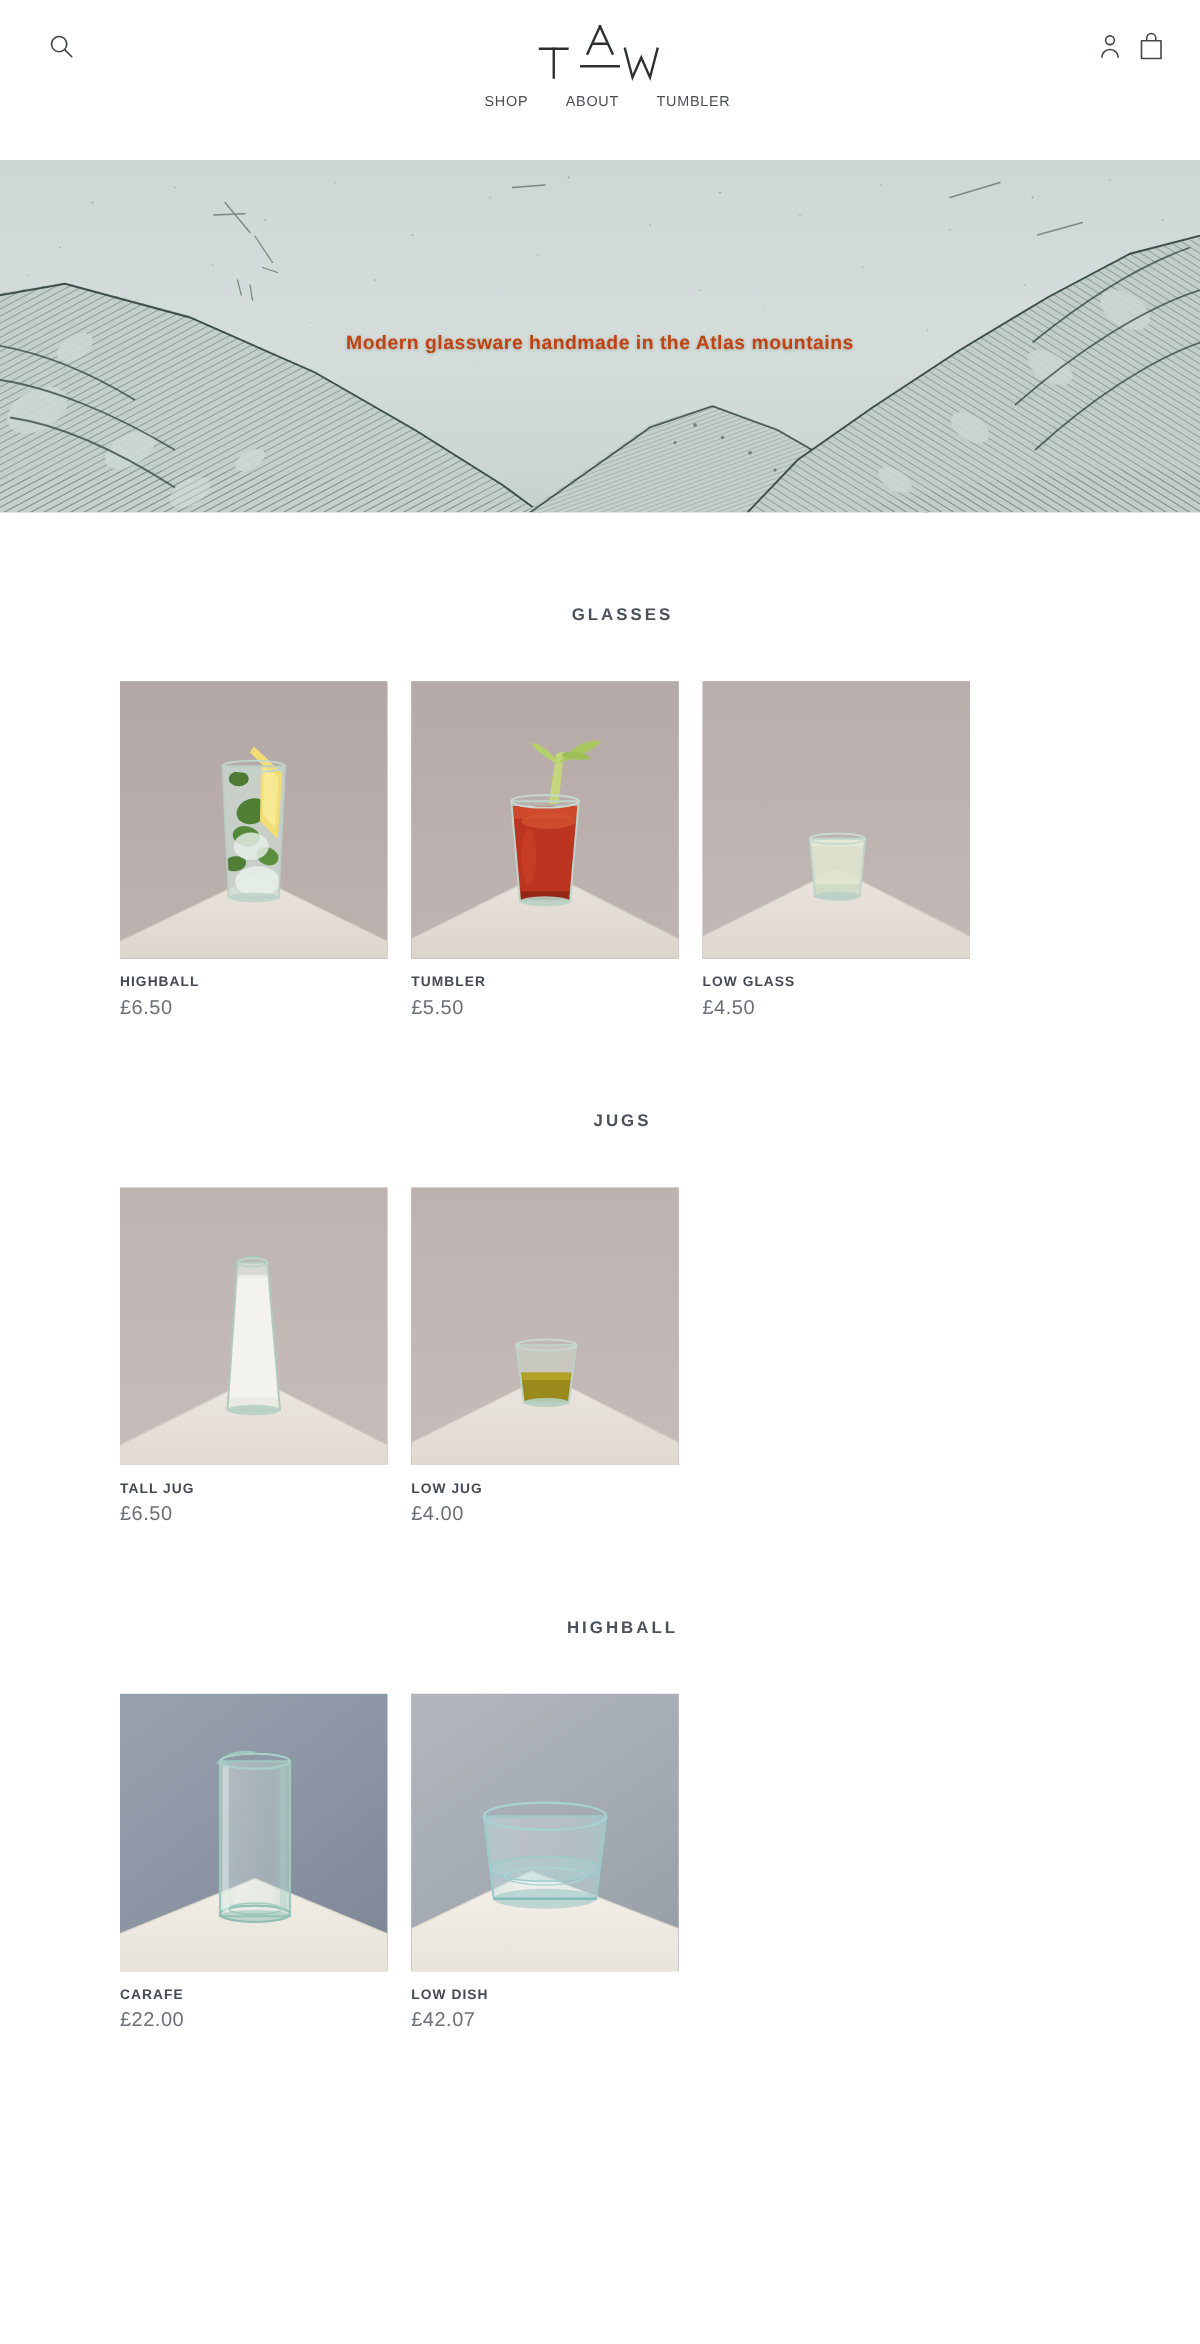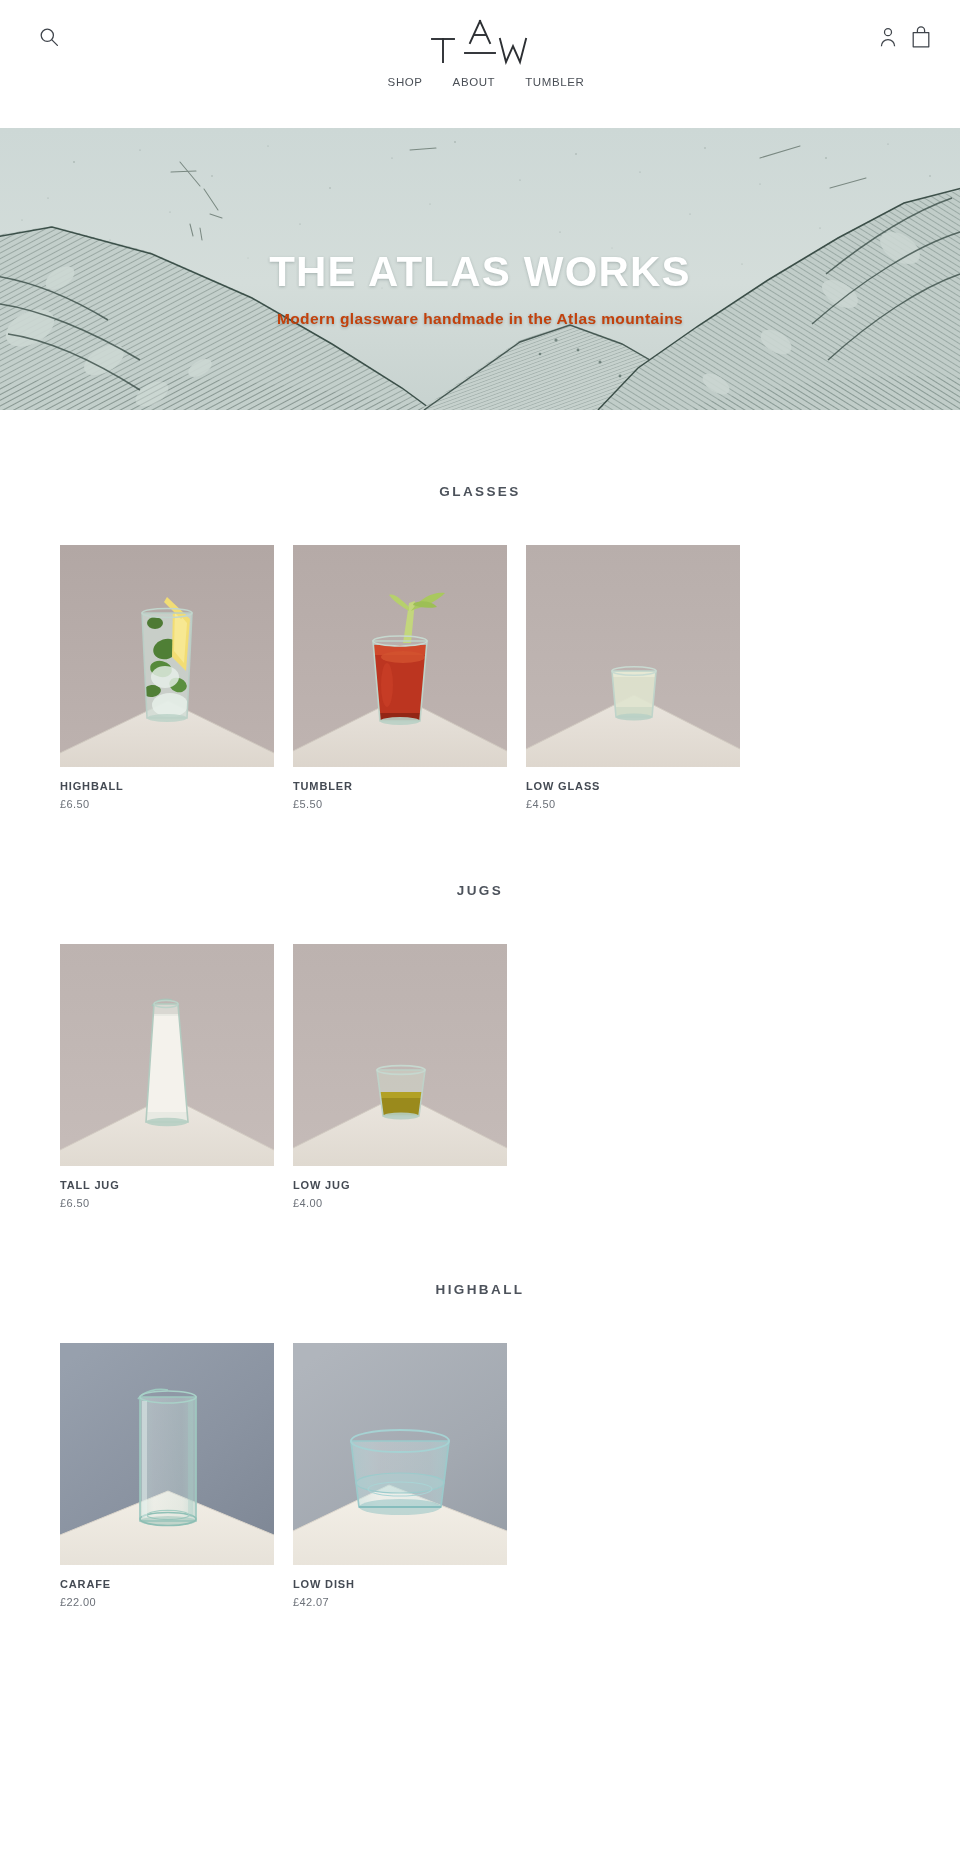--- a/index.html
+++ b/index.html
@@ -103,21 +103,21 @@
     font-size: 15.5px;
     font-weight: bold;
     color: #c2410c;
     letter-spacing: 0.4px;
     text-shadow: 0 1px 3px rgba(40,60,60,.3);
   }
 
   
   .collections { padding-top: 74px; }
 
-  .collection { margin-bottom: 0; }
+  .collection { margin-bottom: 0; margin-left: 36px; }
 
   .collection-title {
     text-align: center;
     font-size: 13.5px;
     font-weight: bold;
     letter-spacing: 2.4px;
     color: #4c525b;
     margin-bottom: 46px;
   }
 
@@ -143,21 +143,21 @@
   .product-name {
     margin-top: 13px;
     font-size: 11px;
     font-weight: bold;
     letter-spacing: 0.85px;
     color: #444a53;
     text-transform: uppercase;
   }
   .product-price {
     margin-top: 6px;
-    font-size: 11px;
+    font-size: 16px;
     letter-spacing: 0.4px;
     color: #6b7078;
   }
 
   .collection-spacer { height: 73px; }
 </style>
 </head>
 <body>
 
 <header class="site-header">
@@ -349,21 +349,20 @@
 
         <g opacity="0.55">
           <path d="M0,256 C 160,238 300,256 420,278 L430,282 L0,282 Z" fill="url(#hatchL)"></path>
           <path d="M960,250 C 860,242 770,258 700,276 L690,282 L960,282 Z" fill="url(#hatchR)"></path>
         </g>
       </g>
     </svg>
   </div>
 
   <div class="hero-copy">
-    <div class="hero-title">THE ATLAS WORKS</div>
     <div class="hero-sub">Modern glassware handmade in the Atlas mountains</div>
   </div>
 </section>
 
 <main class="collections">
 
   <section class="collection">
     <h2 class="collection-title">GLASSES</h2>
 
     <div class="product-grid">

